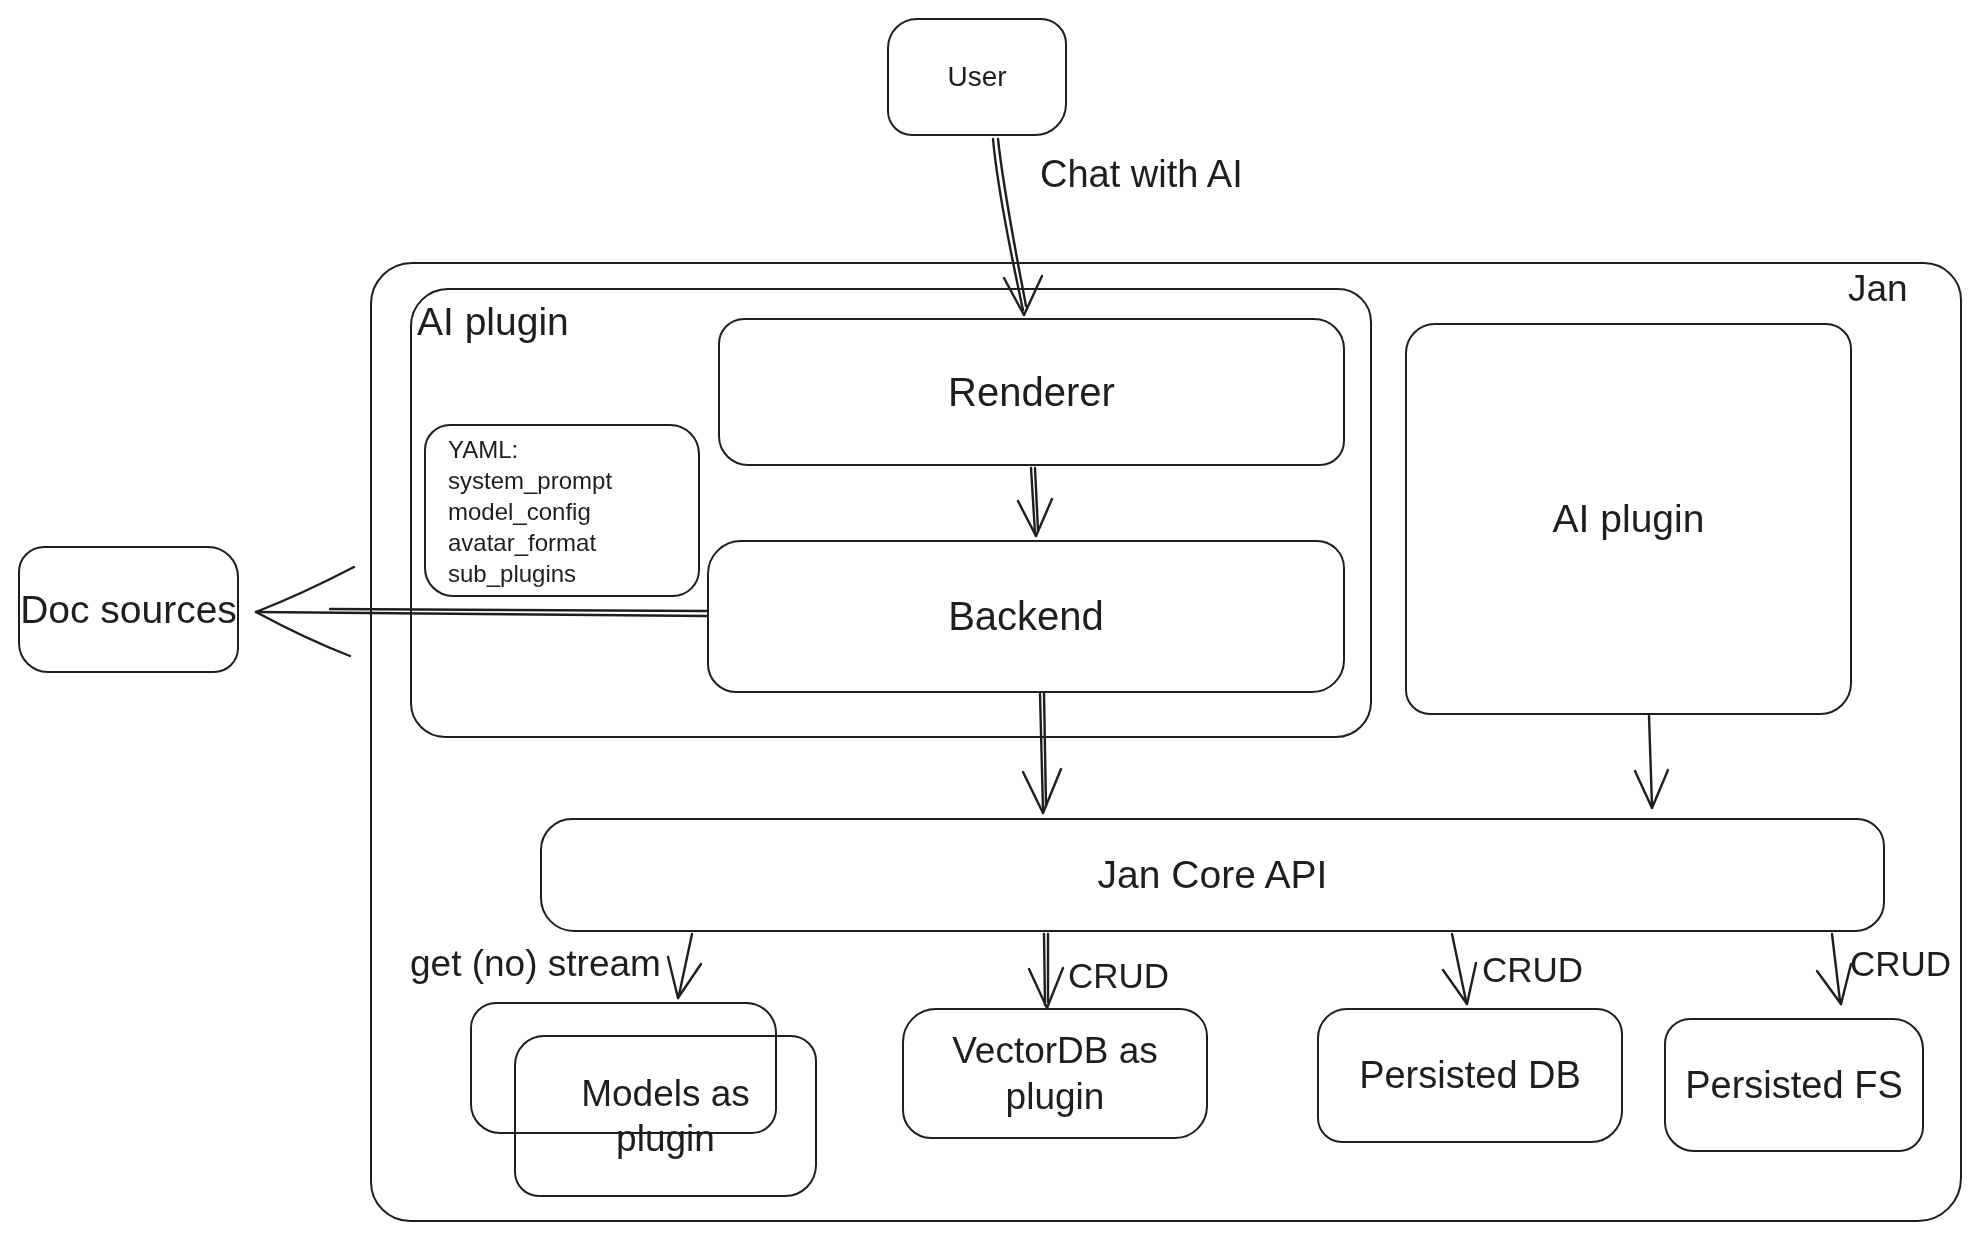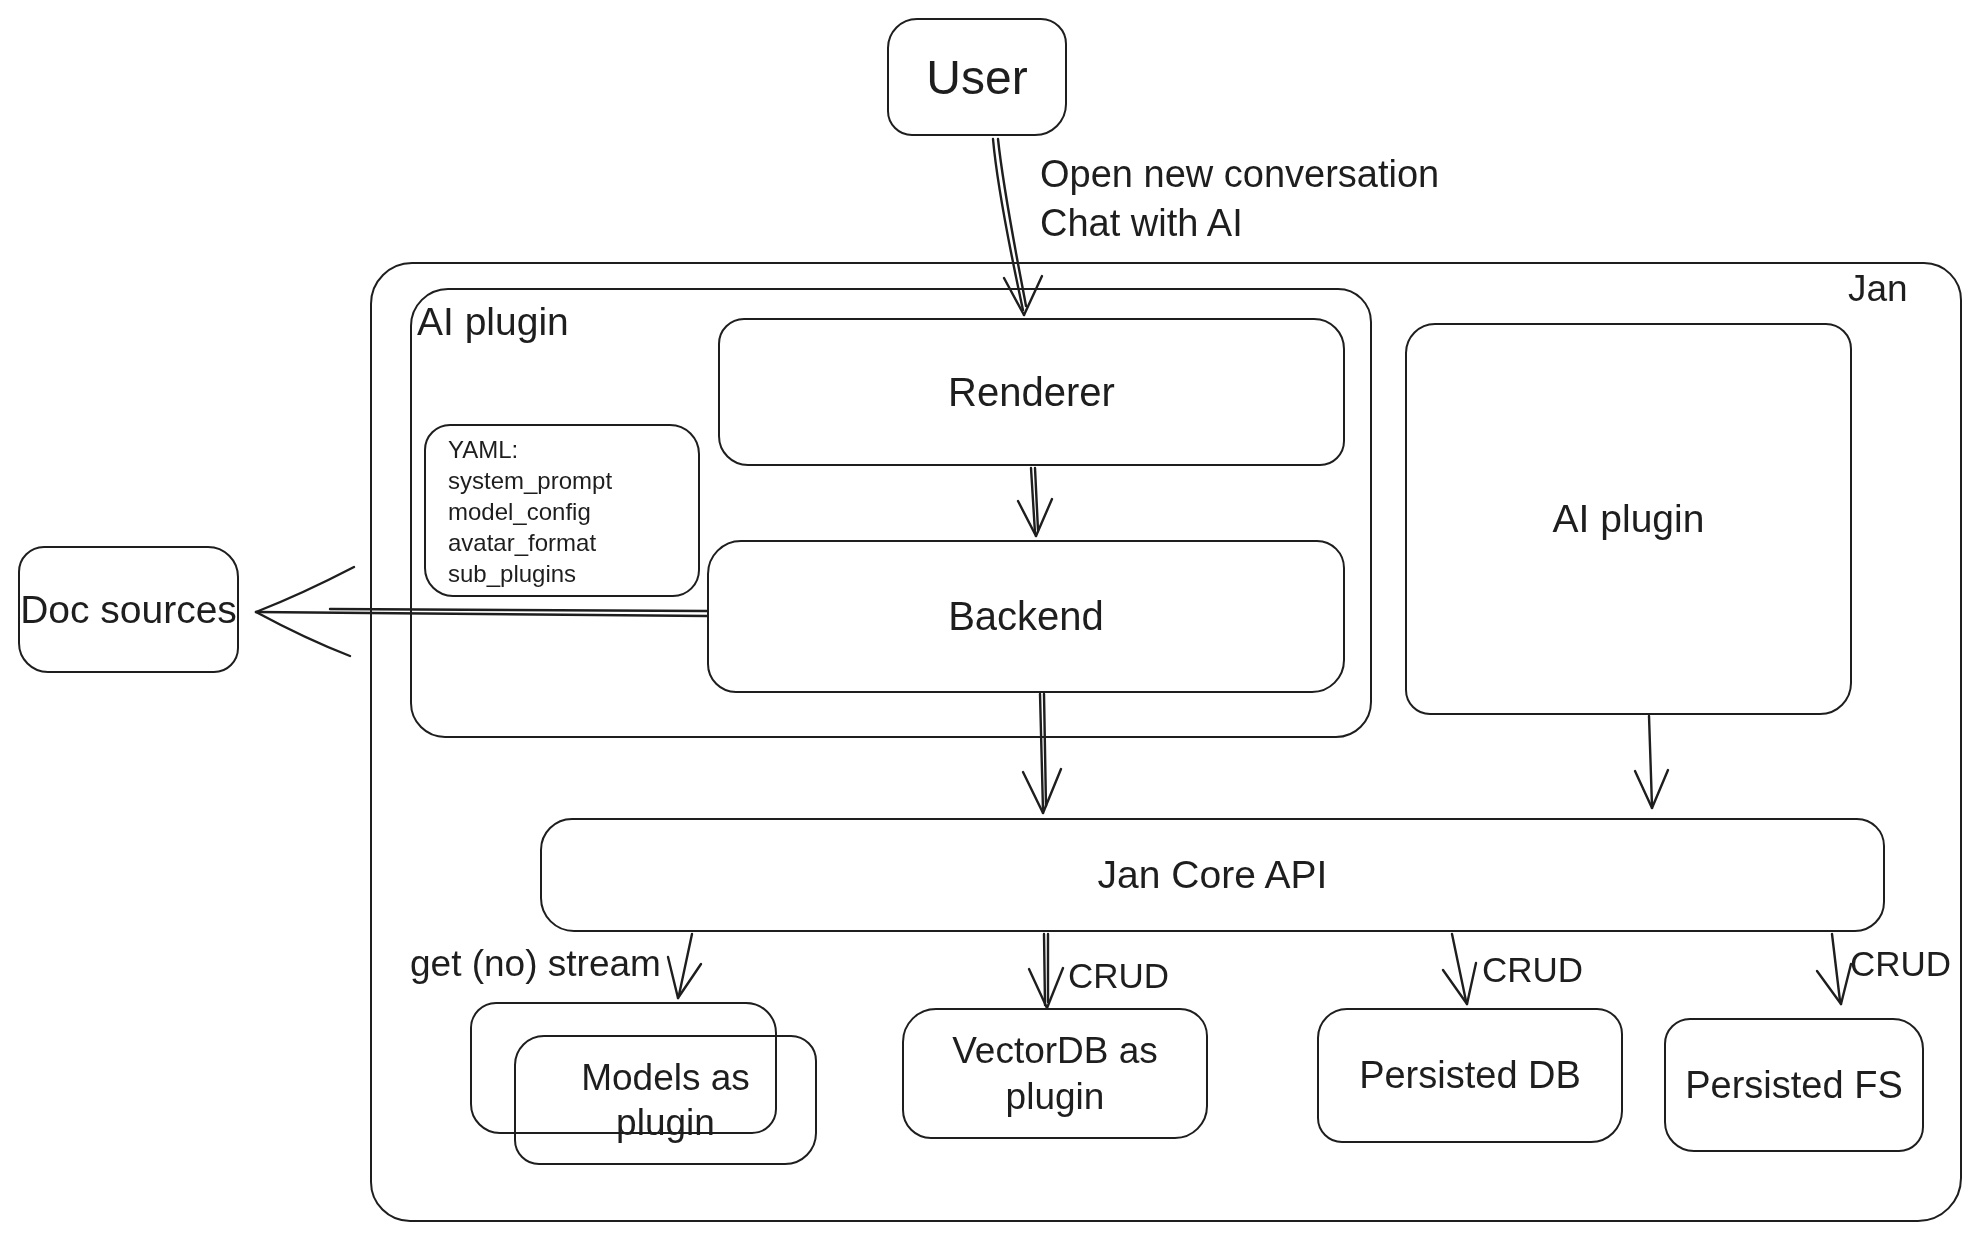--- a/index.html
+++ b/index.html
@@ -16,34 +16,34 @@
   .r3{border-radius:34px 28px 33px 29px;}
   .lbl{
     position:absolute;color:#1e1e1e;white-space:nowrap;
     font-family:"Liberation Sans",sans-serif;
   }
   .center{
     display:flex;align-items:center;justify-content:center;
     text-align:center;flex-direction:column;
   }
   
-  .user-box      {left:887px;top:18px;width:180px;height:118px;font-size:48px;}
+  .user-box      {left:887px;top:18px;width:180px;height:118px;font-size:28px;}
   .jan-container {left:370px;top:262px;width:1592px;height:960px;border-radius:42px 38px 44px 40px;}
   .jan-label     {left:1848px;top:268px;font-size:37px;}
   .ai-left       {left:410px;top:288px;width:962px;height:450px;border-radius:38px 34px 36px 35px;}
   .ai-left-label {left:417px;top:300px;font-size:39px;}
   .renderer-box  {left:718px;top:318px;width:627px;height:148px;font-size:40px;}
   .yaml-box      {left:424px;top:424px;width:276px;height:173px;border-radius:26px 30px 27px 29px;}
   .yaml-text     {left:448px;top:434px;font-size:24px;line-height:31px;white-space:nowrap;}
   .backend-box   {left:707px;top:540px;width:638px;height:153px;font-size:40px;text-align:right;}
   .ai-right      {left:1405px;top:323px;width:447px;height:392px;font-size:39px;}
   .doc-box       {left:18px;top:546px;width:221px;height:127px;font-size:39px;}
   .api-bar       {left:540px;top:818px;width:1345px;height:114px;font-size:39px;border-radius:32px 28px 30px 34px;}
   .models-back   {left:470px;top:1002px;width:307px;height:132px;}
-  .models-front  {left:514px;top:1035px;width:303px;height:130px;font-size:37px;line-height:45px;}
+  .models-front  {left:514px;top:1035px;width:303px;height:162px;font-size:37px;line-height:45px;}
   .vectordb-box  {left:902px;top:1008px;width:306px;height:131px;font-size:37px;line-height:46px;}
   .pdb-box       {left:1317px;top:1008px;width:306px;height:135px;font-size:38px;}
   .pfs-box       {left:1664px;top:1018px;width:260px;height:134px;font-size:38px;}
   
   .user-action   {left:1040px;top:150px;font-size:38px;line-height:49px;}
   .get-stream    {left:372px;top:943px;font-size:37px;margin-left:38px;}
   .crud-1        {left:1068px;top:956px;font-size:35px;}
   .crud-2        {left:1482px;top:950px;font-size:35px;}
   .crud-3        {left:1850px;top:944px;font-size:35px;}
   .arrows{position:absolute;left:0;top:0;width:1981px;height:1246px;pointer-events:none;}
@@ -105,21 +105,20 @@
       <path d="M1841,1004 L1817,971"></path>
       <path d="M1841,1004 L1851,964"></path>
     </g>
   </svg>
 
   <div class="box r1 center user-box">
     <span>User</span>
   </div>
 
   <div class="lbl user-action">
-    <div>Open new conversation</div>
     <div>Chat with AI</div>
   </div>
 
   <div class="box jan-container"></div>
   <span class="lbl jan-label">Jan</span>
 
   <div class="box ai-left"></div>
   <span class="lbl ai-left-label">AI plugin</span>
 
   <div class="box r2 center renderer-box">

